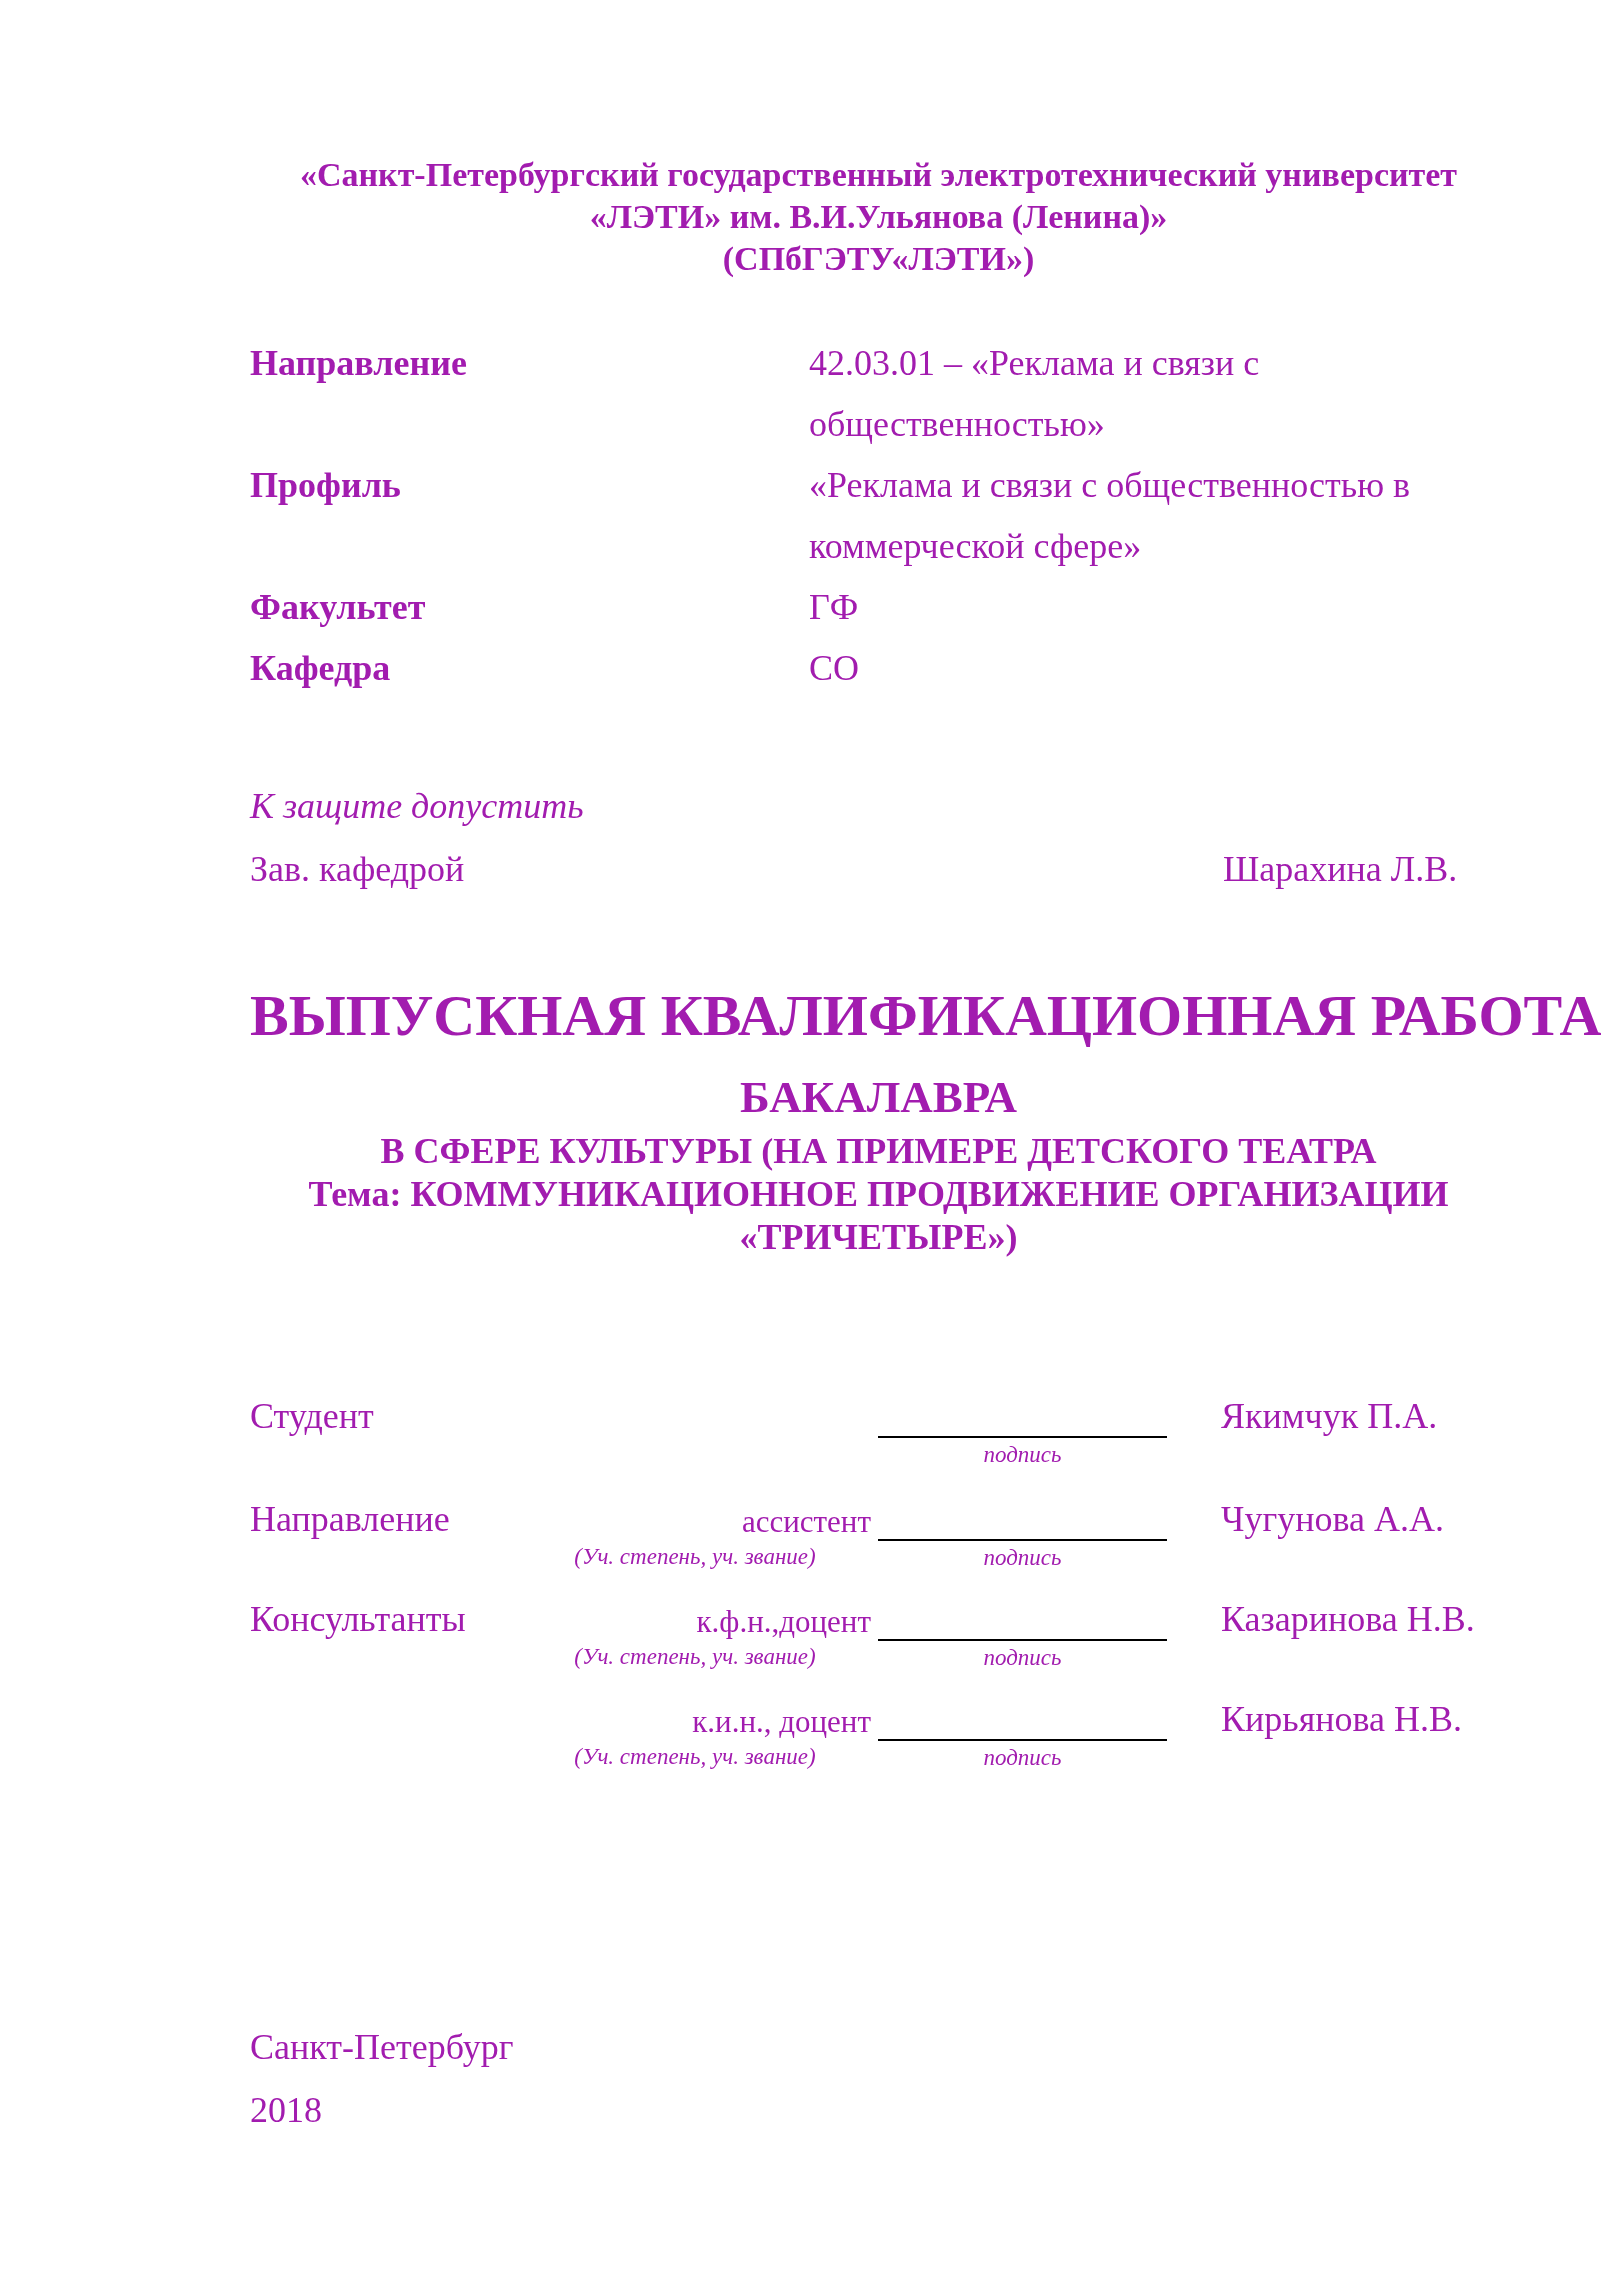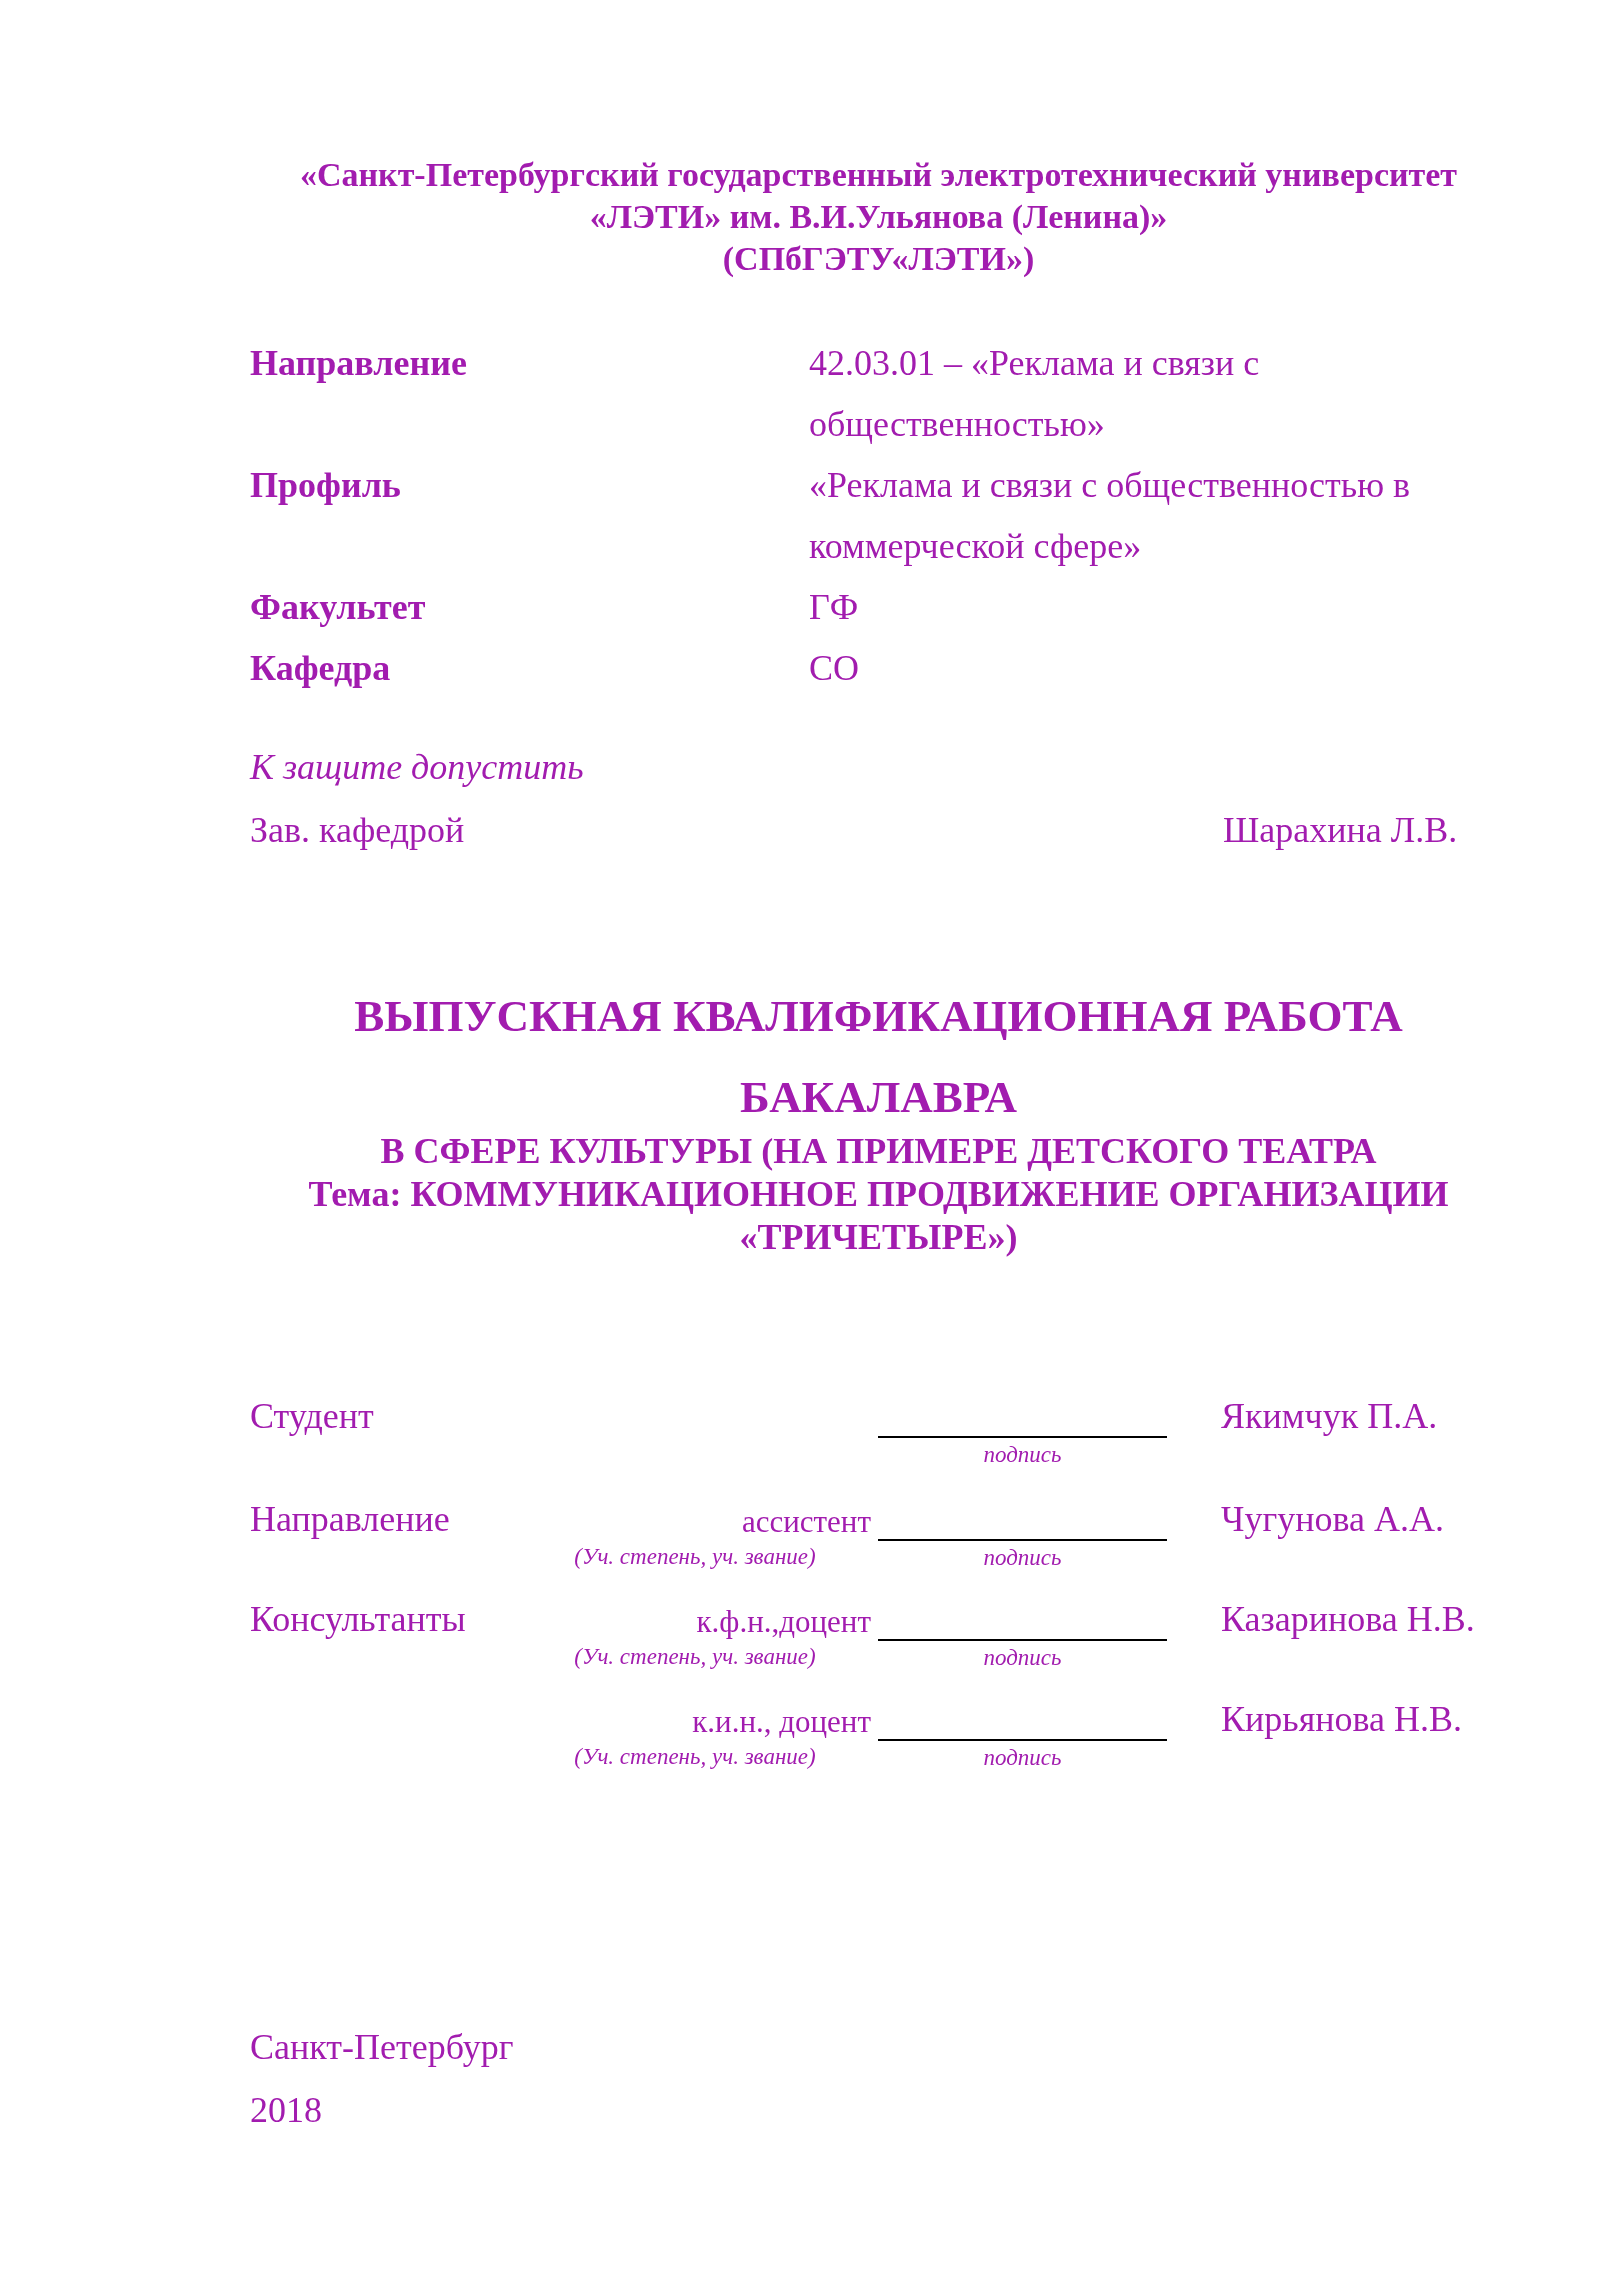--- a/index.html
+++ b/index.html
@@ -41,21 +41,21 @@
     line-height: 61px;
   }
   .info-label { font-weight: 700; }
   .info-value { font-weight: 400; }
 
   
   .admission {
     position: absolute;
     left: 250px;
     right: 116px;
-    top: 746px;
+    top: 785px;
     font-size: 36px;
   }
   .admission-note {
     font-style: italic;
     margin-bottom: 21px;
   }
   .admission-row { position: relative; }
   .head-name {
     position: absolute;
     left: 973px;
@@ -66,21 +66,21 @@
   
   .title-block {
     position: absolute;
     left: 250px;
     right: 116px;
     top: 991px;
     text-align: center;
     font-weight: 700;
   }
   .main-title {
-    font-size: 45px;
+    font-size: 58px;
     line-height: 50px;
     white-space: nowrap;
     margin-bottom: 31px;
   }
   .main-subtitle {
     font-size: 45px;
     line-height: 50px;
     white-space: nowrap;
     margin-bottom: 7.9px;
   }

